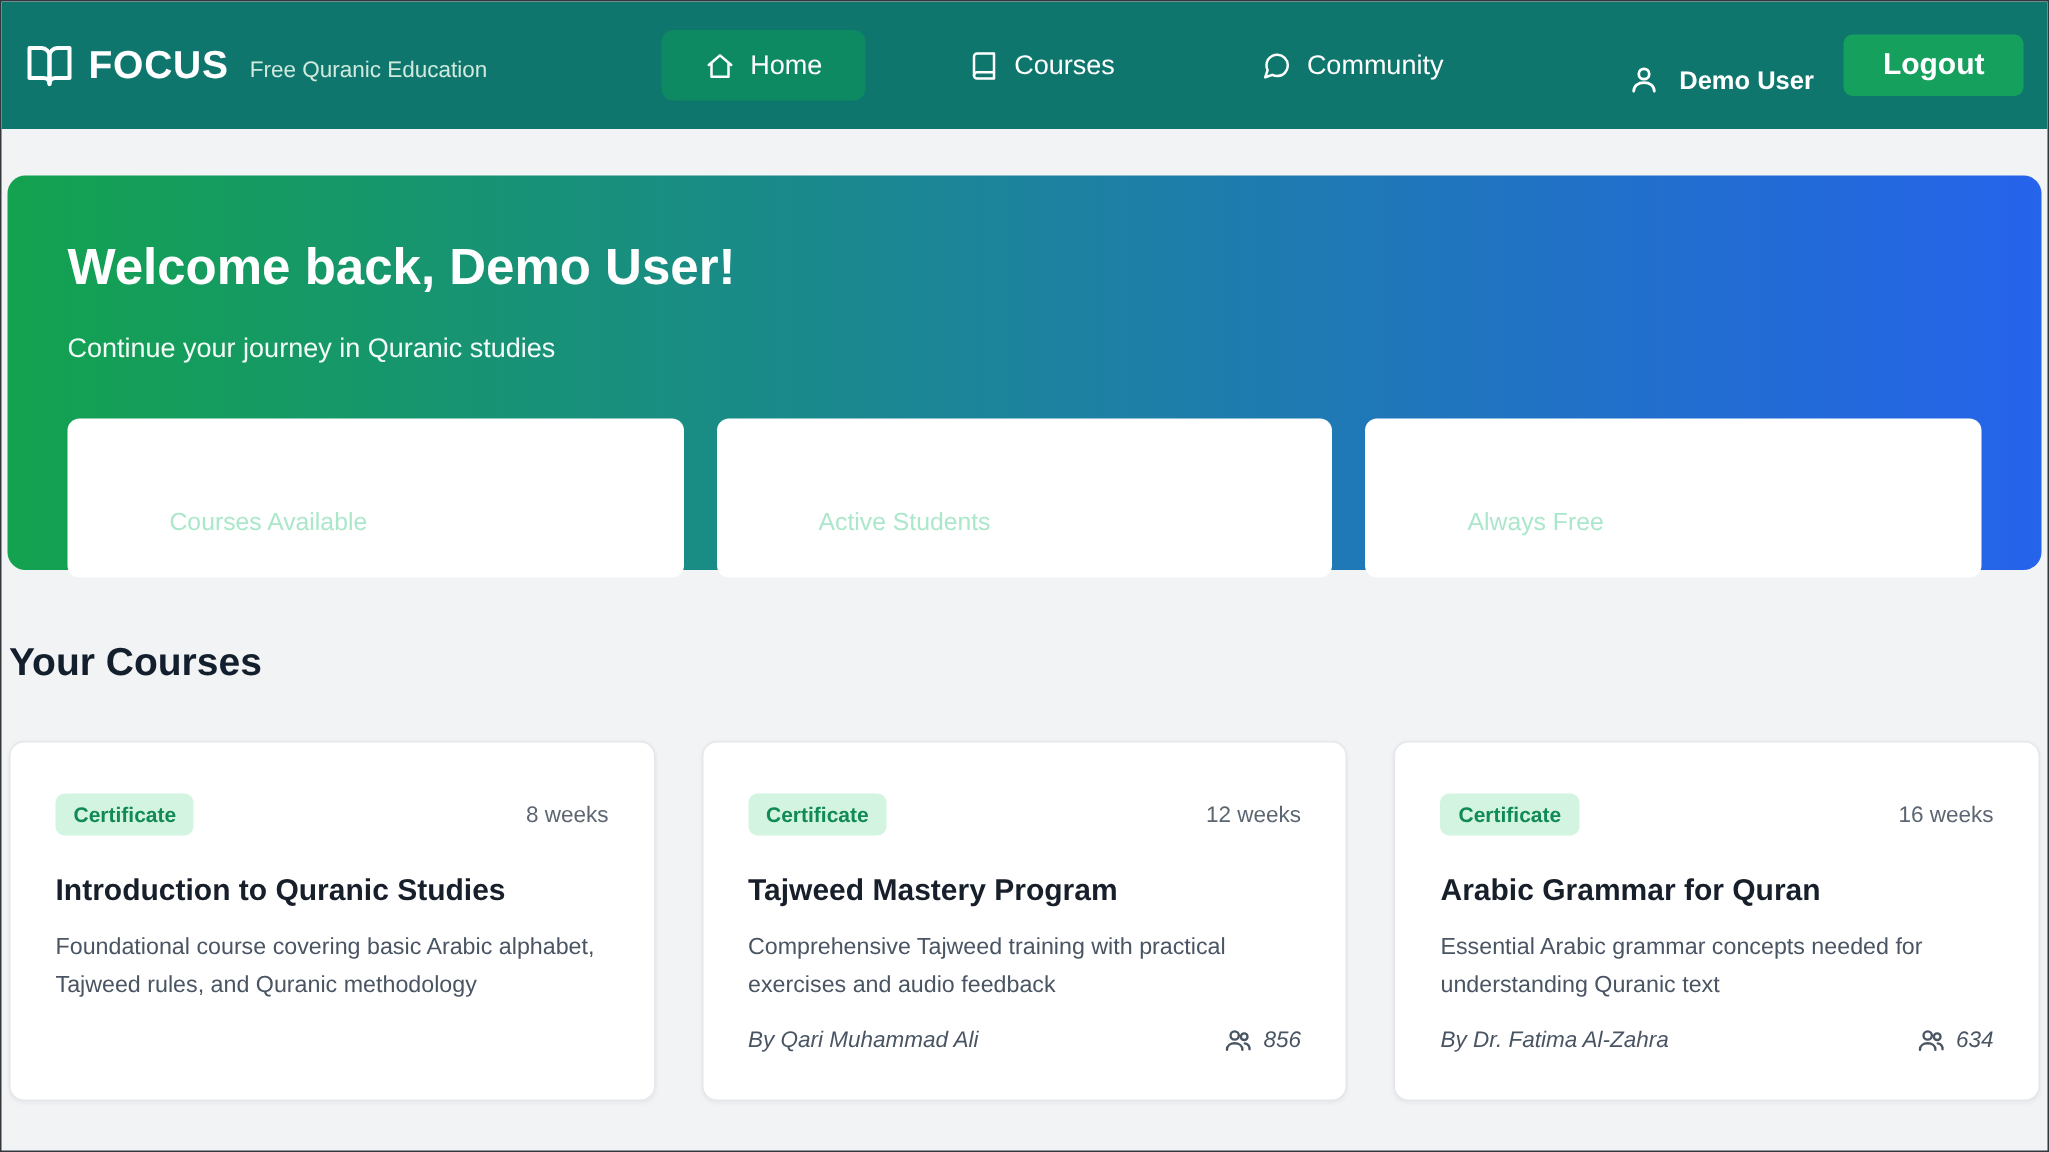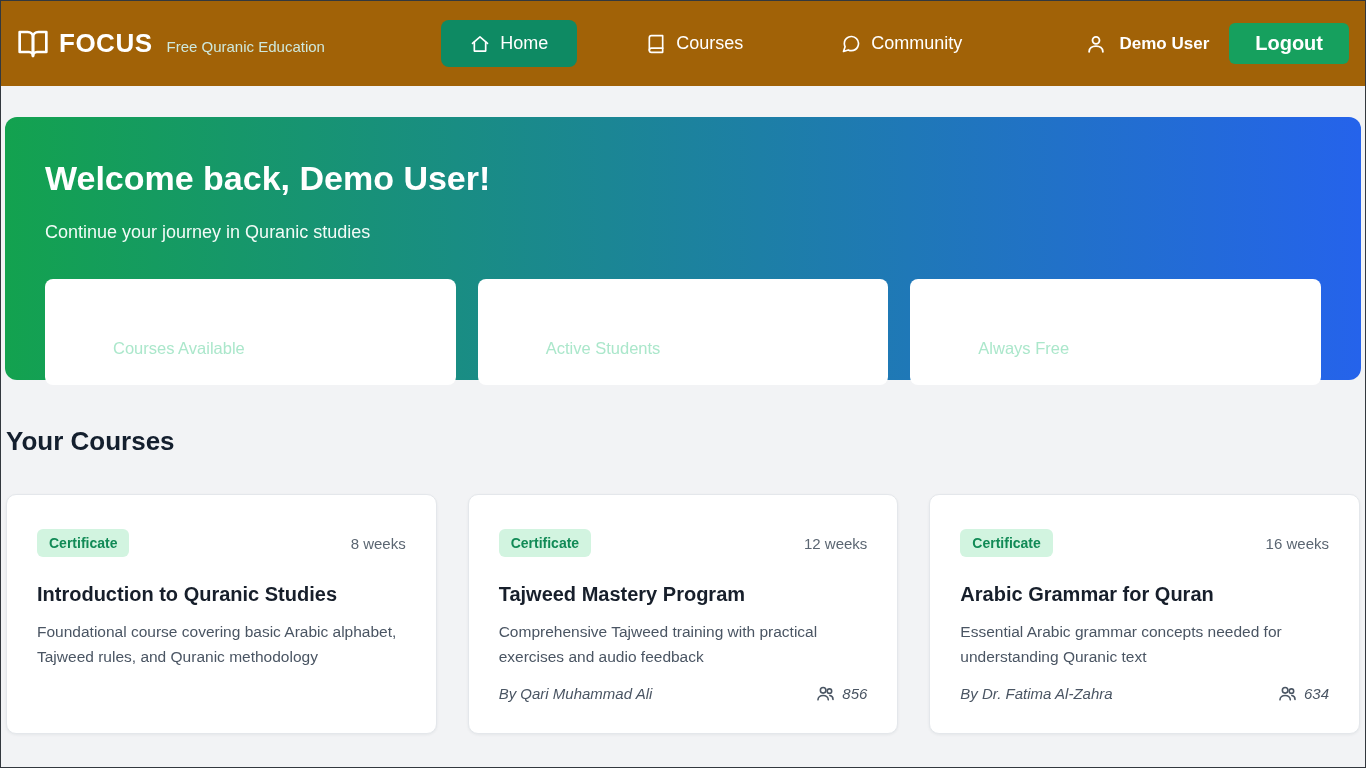--- a/index.html
+++ b/index.html
@@ -12,42 +12,42 @@
   .frame {
     width:1366px; height:768px;
     border:1px solid #33383e;
     overflow:hidden;
     background:#f2f3f5;
   }
 
   
   .navbar {
     height:85px;
-    background:#a16207;
+    background:#0f766e;
     display:flex;
     align-items:center;
     padding:0 16px;
     color:#ffffff;
   }
   .brand { display:flex; align-items:center; gap:10px; min-width:330px; }
   .brand .logo-icon svg { width:32px; height:32px; display:block; }
   .brand-name { font-size:26px; font-weight:bold; letter-spacing:0.5px; }
   .brand-tagline { font-size:15px; color:#cfe9dd; margin-left:4px; margin-top:6px; }
 
   .nav-center { display:flex; align-items:center; gap:40px; margin:0 auto; }
   .nav-item {
     display:flex; align-items:center; gap:10px;
     font-size:18px; color:#ffffff;
     padding:13px 29px; border-radius:8px;
     cursor:pointer; white-space:nowrap;
   }
   .nav-item.active { background:#0e8a63; }
   .nav-item svg { width:20px; height:20px; display:block; }
 
-  .nav-user { display:flex; align-items:center; gap:12px; min-width:220px; justify-content:flex-end; }
+  .nav-user { display:flex; align-items:flex-end; gap:12px; min-width:220px; justify-content:flex-end; }
   .nav-user .user-icon svg { width:22px; height:22px; display:block; }
   .user-name { font-size:17px; font-weight:bold; }
   .logout-btn {
     background:#16a05e; color:#ffffff;
     border:none; border-radius:6px;
     font-size:20px; font-weight:bold;
     font-family:Liberation Sans, sans-serif;
     padding:9px 26px; cursor:pointer; margin-left:8px;
   }
 

